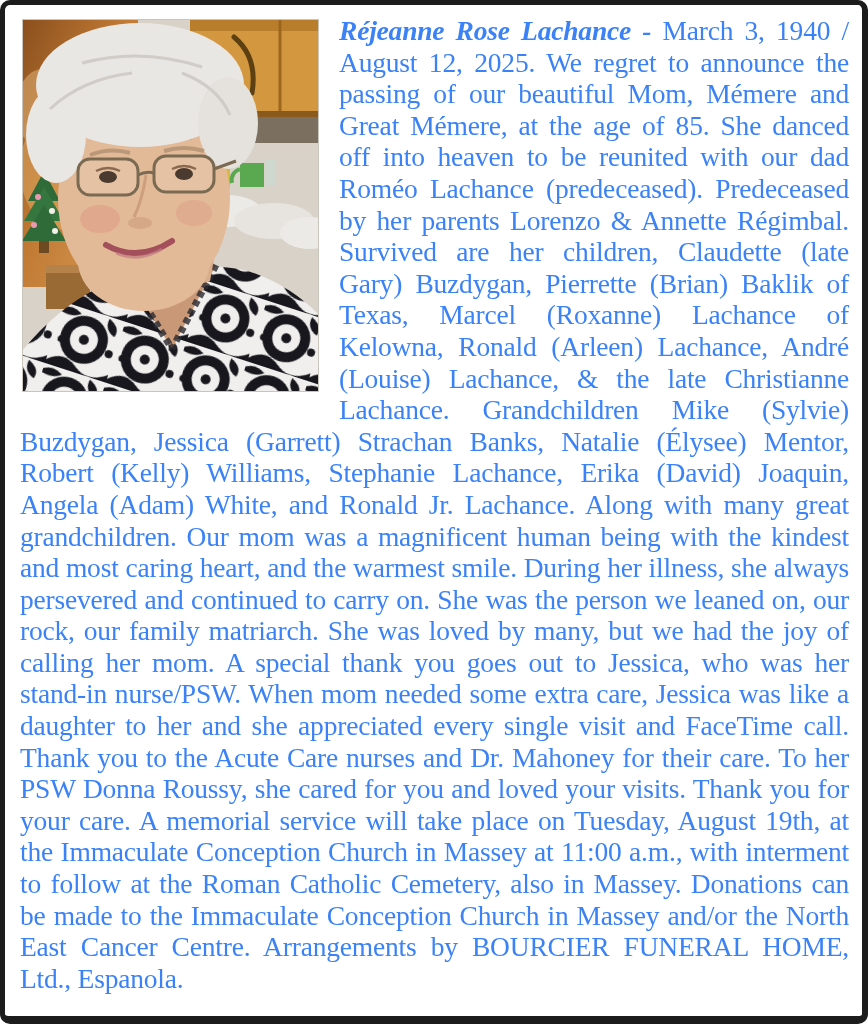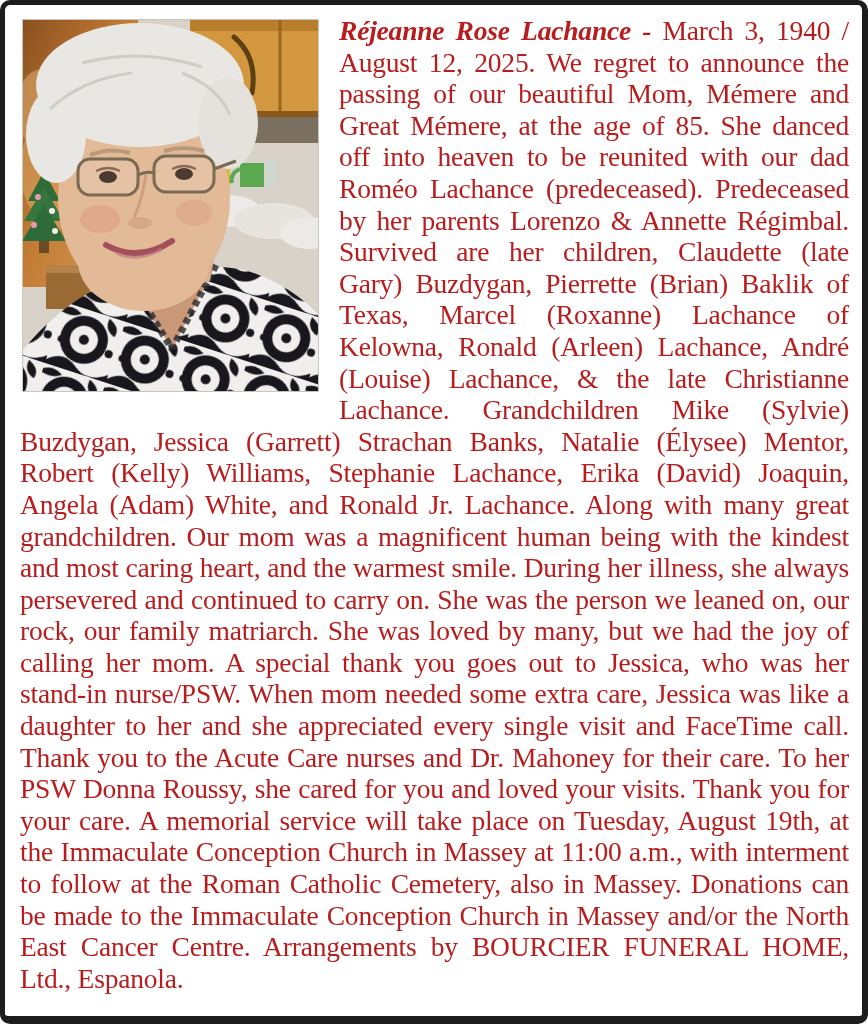--- a/index.html
+++ b/index.html
@@ -32,21 +32,21 @@
     padding: 0;
     line-height: 0;
   }
   .photo svg { display: block; }
   .obit {
     margin: 0;
     font-size: 27.5px;
     line-height: 31.6px;
     letter-spacing: -0.2px;
     text-align: justify;
-    color: #b91c1c;
+    color: #3b82f6;
   }
   .deceased-name {
     font-weight: bold;
     font-style: italic;
   }
 </style>
 </head>
 <body>
 
 <div class="clipping">

